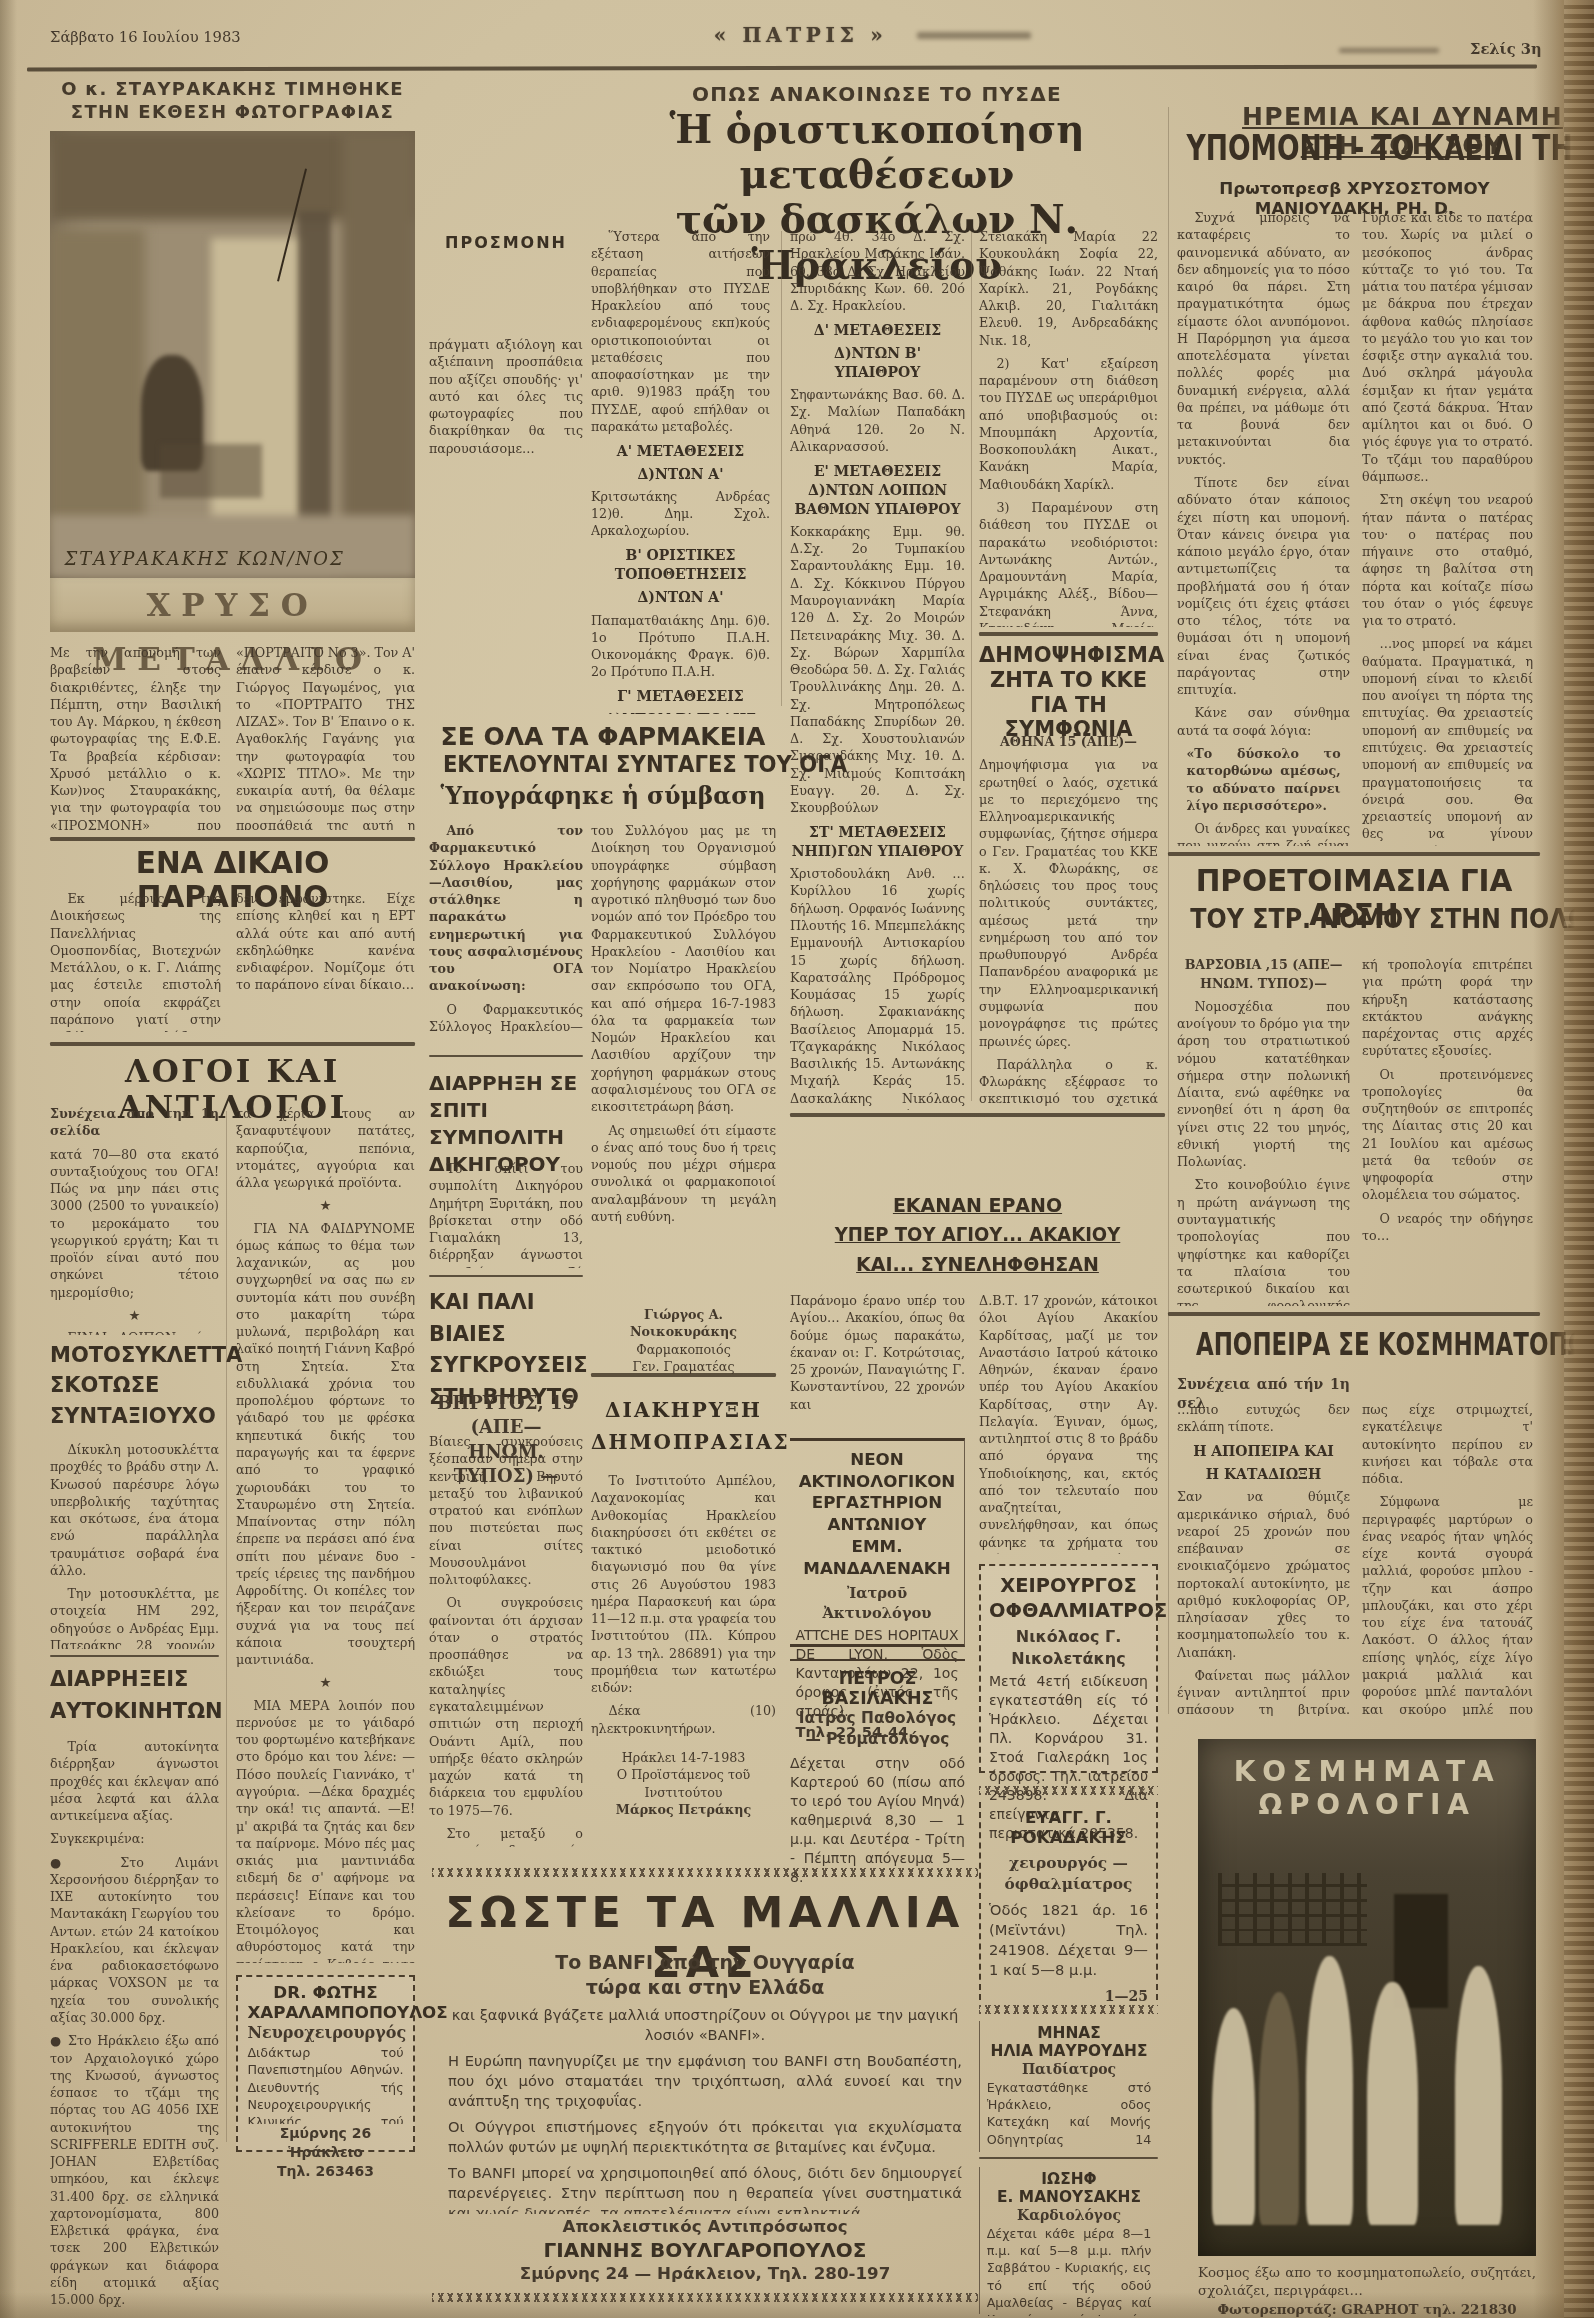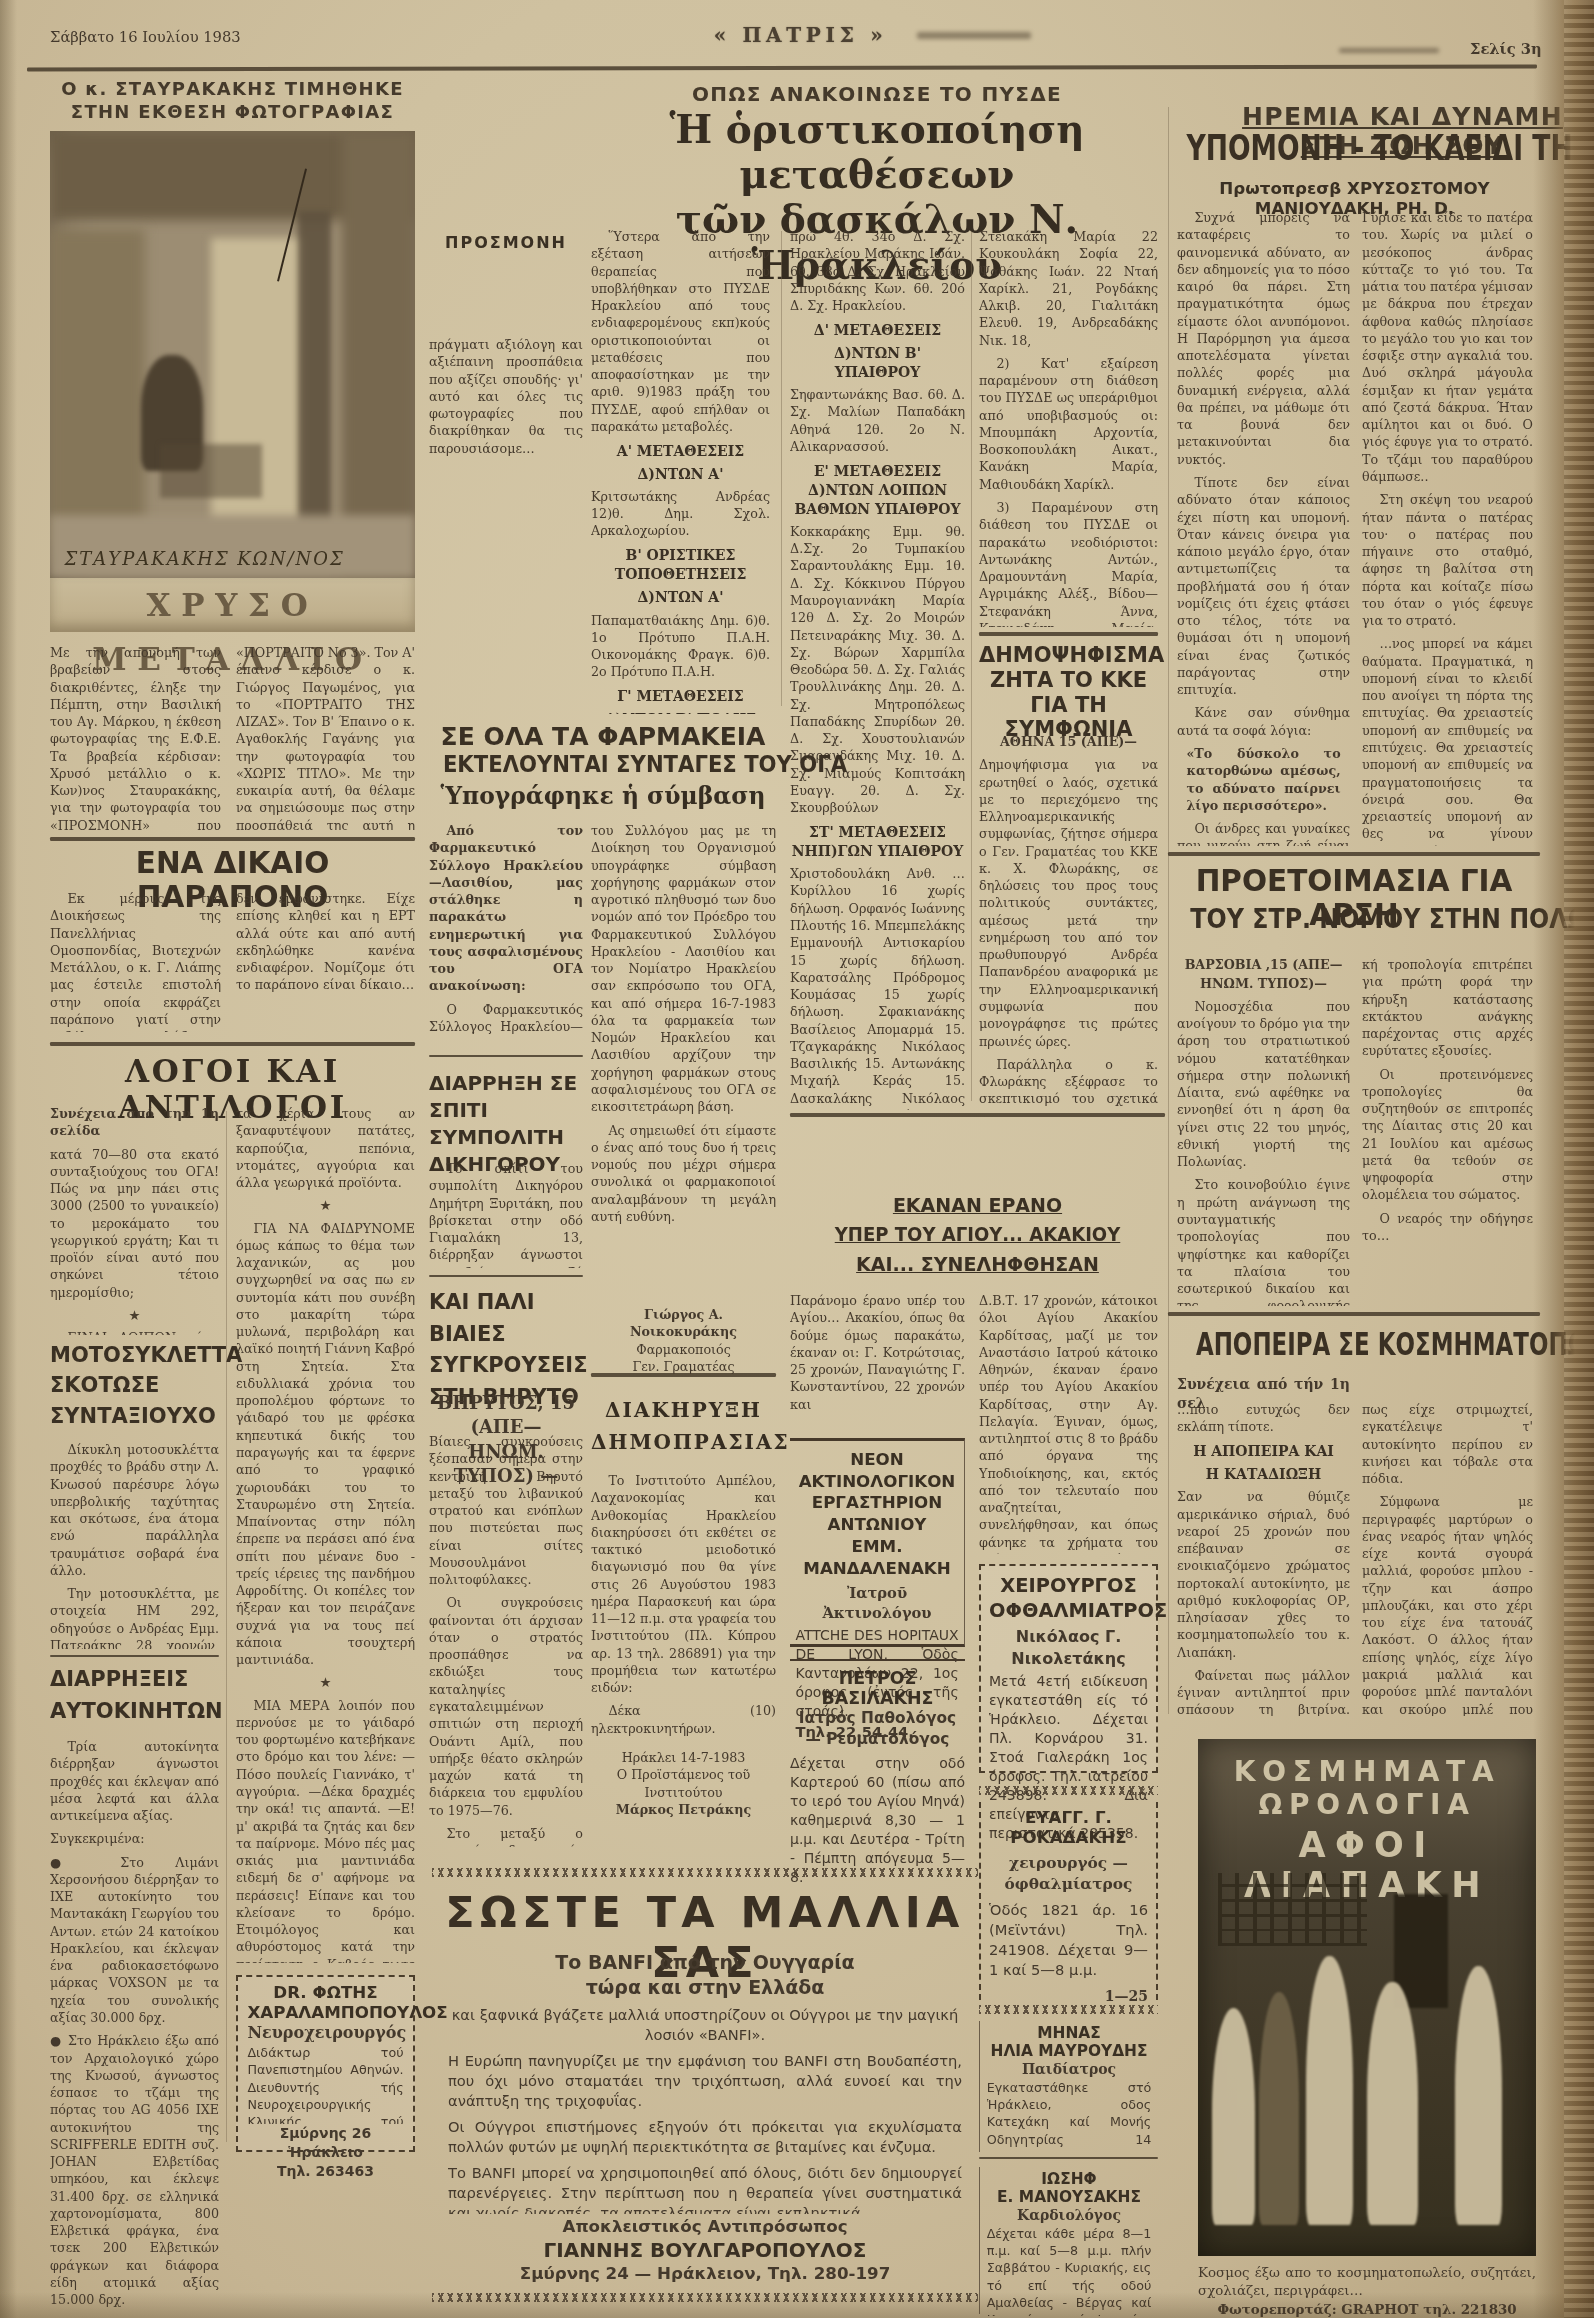--- a/index.html
+++ b/index.html
@@ -337,21 +337,20 @@
   </div>
   <div class="blk np ovh" style="left:1362px;top:1401px;width:171px;height:315px;">
     <p class="ni">πως είχε στριμωχτεί, εγκατέλειψε τ' αυτοκίνητο περίπου εν κινήσει και τόβαλε στα πόδια.</p>
     <p>Σύμφωνα με περιγραφές μαρτύρων ο ένας νεαρός ήταν ψηλός είχε κοντά σγουρά μαλλιά, φορούσε μπλου - τζην και άσπρο μπλουζάκι, και στο χέρι του είχε ένα τατουάζ Λακόστ. Ο άλλος ήταν επίσης ψηλός, είχε λίγο μακριά μαλλιά και φορούσε μπλέ πανταλόνι και σκούρο μπλέ που κάμισσο.</p>
 
   </div>
 
   <div class="blk photo2" style="left:1198px;top:1739px;width:338px;height:517px;">
     <div class="p2-sign">
       <span class="s1">ΚΟΣΜΗΜΑΤΑ ΩΡΟΛΟΓΙΑ</span>
-      <span class="s2">ΑΦΟΙ ΛΙΑΠΑΚΗ</span>
     </div>
     <div class="p2-grill"></div>
     <div class="p2-case"></div>
     <div class="p2-man" style="left:4%;width:13%;height:42%;"></div>
     <div class="p2-man dk" style="left:18%;width:12%;height:45%;"></div>
     <div class="p2-man" style="left:32%;width:14%;height:52%;"></div>
     <div class="p2-man" style="left:50%;width:15%;height:47%;"></div>
     <div class="p2-man" style="left:76%;width:14%;height:50%;"></div>
   </div>
   <div class="blk np" style="left:1198px;top:2264px;width:338px;font-size:13.4px;">

